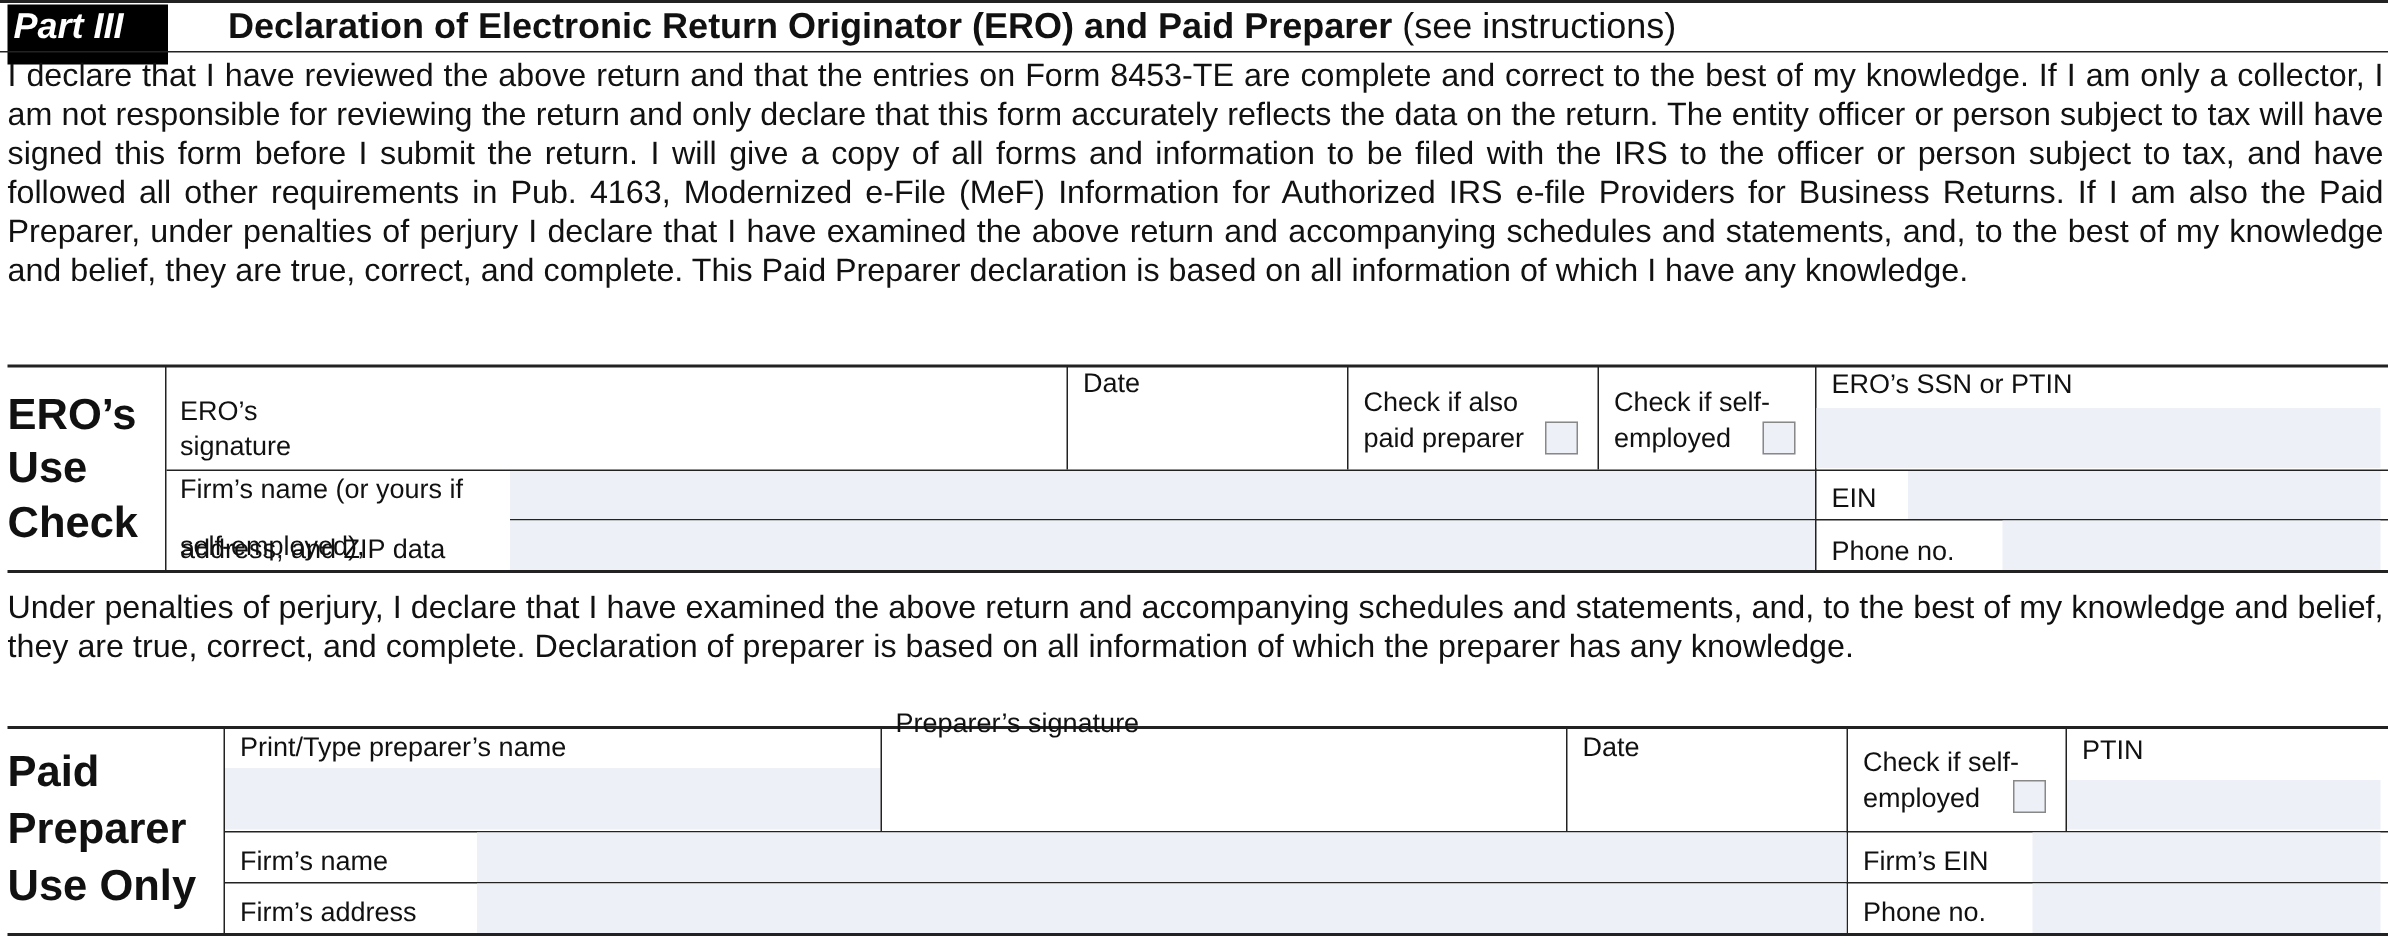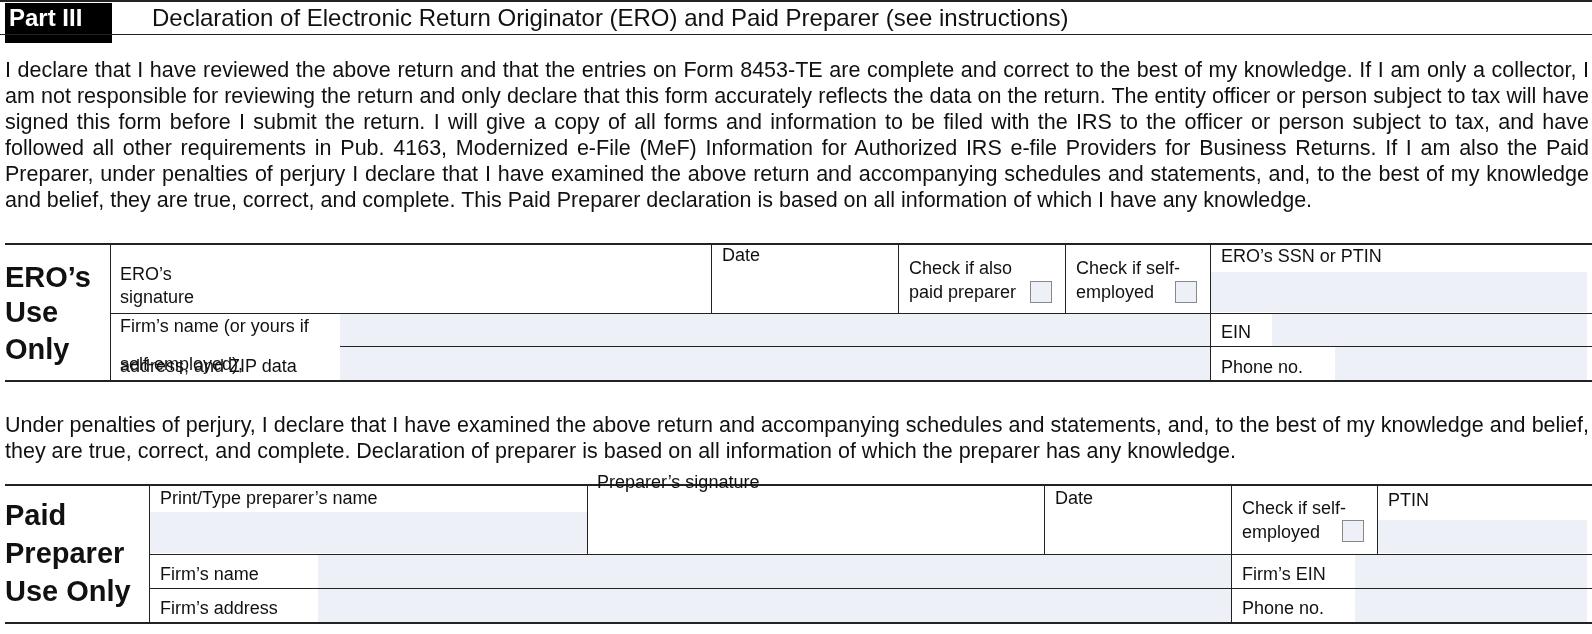--- a/index.html
+++ b/index.html
@@ -5,47 +5,47 @@
   html, body { margin:0; padding:0; background:#fff; }
   body { width:1592px; height:634px; position:relative; overflow:hidden;
          font-family:"Liberation Sans", sans-serif; color:#111; }
   .abs { position:absolute; }
   .hline { position:absolute; background:#222; height:1px; }
   .vline { position:absolute; background:#222; width:1px; }
   .fill { position:absolute; background:#eef0f8; }
   .lbl { position:absolute; font-size:18px; line-height:21px; white-space:nowrap; }
   .big { position:absolute; font-size:29px; font-weight:bold; line-height:38px; }
   .para { position:absolute; left:5px; width:1584px; font-size:21.5px; line-height:26px;
-          text-align:justify; text-align-last:left;margin-top:20px; }
+          text-align:justify; text-align-last:left; }
   .cb { position:absolute; width:22px; height:22px; border:1px solid #888; background:#eef0f8; box-sizing:border-box; }
   #part-badge { left:5px; top:3px; width:107px; height:40px; background:#000; color:#fff;
-                font-weight:bold; font-size:24px; line-height:30px; padding-left:4px; box-sizing:border-box; }
+                font-weight:bold; font-size:24px; line-height:30px; padding-left:4px; box-sizing:border-box;font-style:italic; }
   #title { left:152px; top:3px; font-size:24px; line-height:30px; white-space:nowrap; }
-  #title b { font-weight:normal; }
+  #title b { font-weight:bold; }
 </style>
 </head>
 <body>
 
 <div class="abs" id="part-badge">Part III</div>
 <div class="abs" id="title">
   <b>Declaration of Electronic Return Originator (ERO) and Paid Preparer</b>
   <span>(see instructions)</span>
 </div>
 <div class="hline" style="left:0;top:0;width:1592px;height:2px;"></div>
 <div class="hline" style="left:0;top:34px;width:1592px;"></div>
 
 <div class="para" style="top:37px;">I declare that I have reviewed the above return and that the entries on Form 8453-TE are complete and correct to the best of my knowledge. If I am only a collector, I am not responsible for reviewing the return and only declare that this form accurately reflects the data on the return. The entity officer or person subject to tax will have signed this form before I submit the return. I will give a copy of all forms and information to be filed with the IRS to the officer or person subject to tax, and have followed all other requirements in Pub. 4163, Modernized e-File (MeF) Information for Authorized IRS e-file Providers for Business Returns. If I am also the Paid Preparer, under penalties of perjury I declare that I have examined the above return and accompanying schedules and statements, and, to the best of my knowledge and belief, they are true, correct, and complete. This Paid Preparer declaration is based on all information of which I have any knowledge.</div>
 
 <div class="hline" style="left:5px;top:243px;width:1587px;height:2px;"></div>
 <div class="hline" style="left:5px;top:380px;width:1587px;height:2px;"></div>
 <div class="vline" style="left:110px;top:244px;height:137px;"></div>
 
 <div class="big" style="left:5px;top:258px;">ERO’s</div>
 <div class="big" style="left:5px;top:293px;">Use</div>
-<div class="big" style="left:5px;top:330px;">Only</div>
+<div class="big" style="left:5px;top:330px;">Check</div>
 
 <div class="abs" style="left:111px;top:245px;width:600px;height:68px;"></div>
 <div class="lbl" style="left:120px;top:264px;">ERO’s</div>
 <div class="lbl" style="left:120px;top:287px;">signature</div>
 
 <div class="vline" style="left:711px;top:244px;height:69px;"></div>
 <div class="abs" style="left:712px;top:245px;width:186px;height:68px;"></div>
 <div class="lbl" style="left:722px;top:245px;">Date</div>
 
 <div class="vline" style="left:898px;top:244px;height:69px;"></div>

